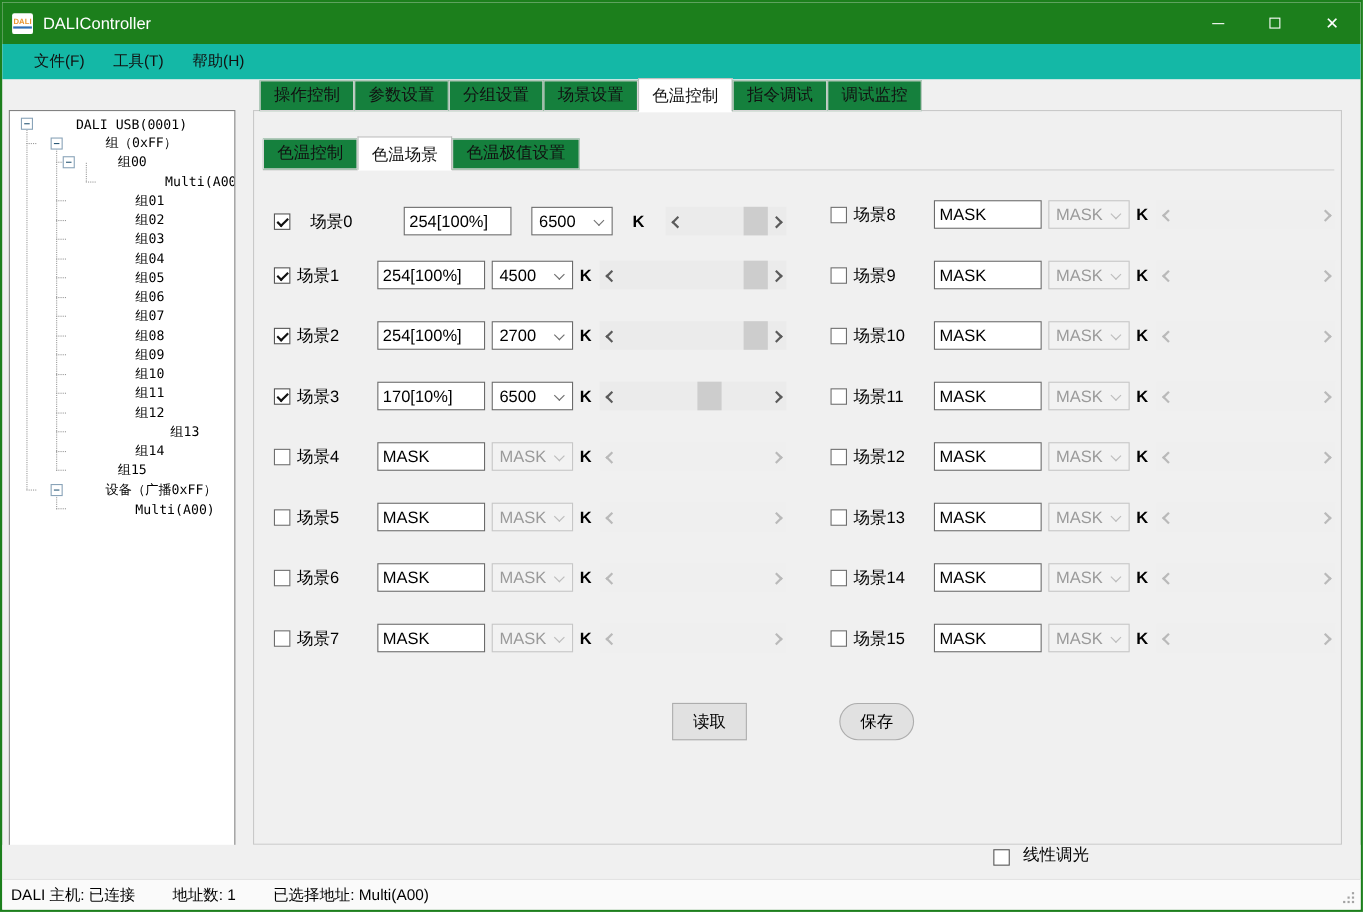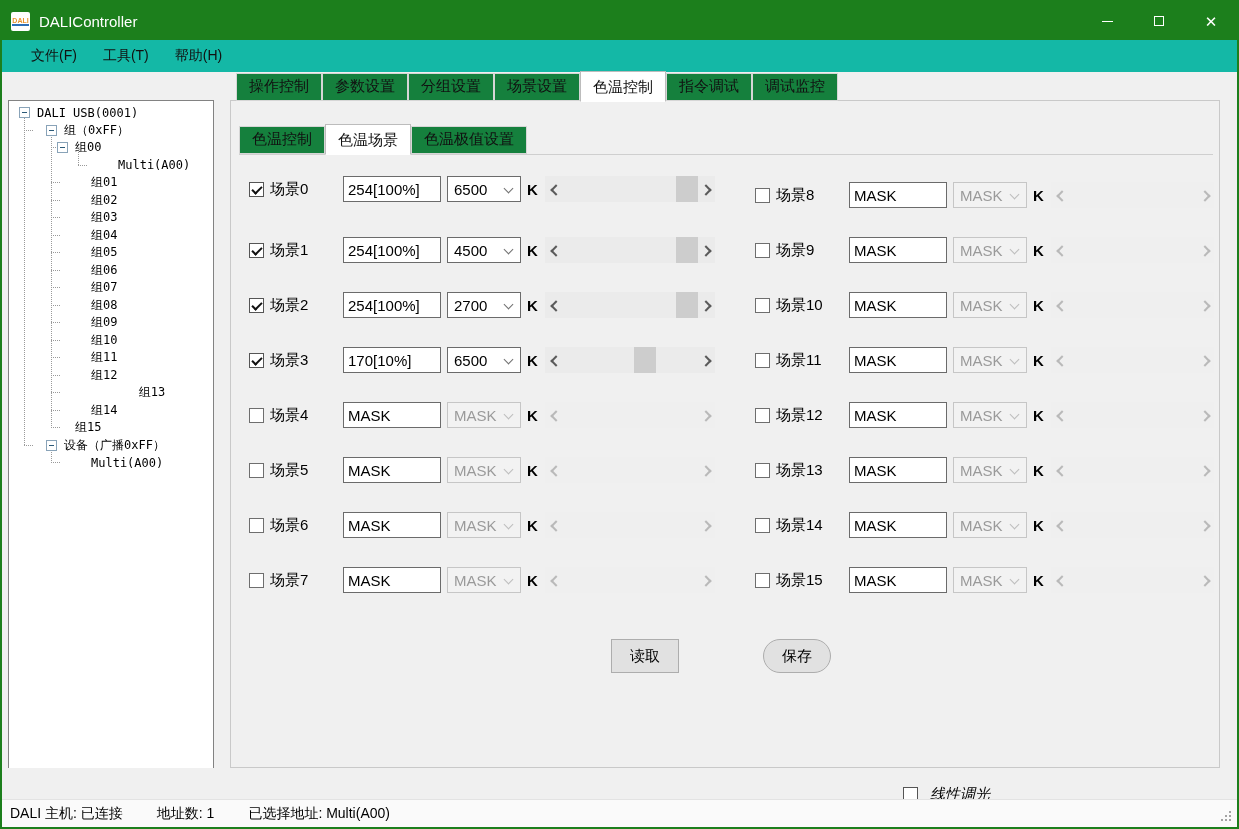--- a/index.html
+++ b/index.html
@@ -23,21 +23,21 @@
 
   
   .menubar { position:absolute; left:0; top:38px; right:0; height:32px; background:#14b8a6;
              display:flex; align-items:center; padding-left:16px; }
   .menu-item { font-size:14px; color:#111; padding:6px 13px; }
 
   
   .tree { position:absolute; left:6px; top:98px; width:206px; height:680px; background:#fff;
           border:1px solid #828282; font-family:"DejaVu Sans Mono", monospace; font-size:12px;
           color:#000; overflow:hidden; padding-top:3px; }
-  .tree-row { position:relative; height:17.5px; display:flex; align-items:center; white-space:nowrap; }
+  .tree-row { position:relative; height:17.5px; display:flex; align-items:center; white-space:nowrap;gap:32px; }
   .tree-row .tlabel { letter-spacing:0; }
   .ebox { position:relative; width:11px; height:11px; border:1px solid #89a3b8; background:#fff;
           margin-right:7px; flex:none; }
   .ebox::after { content:""; position:absolute; left:2px; top:4px; width:5px; height:1px; background:#2c5a78; }
   .espace { width:18px; flex:none; }
   .guide { position:absolute; width:0; border-left:1px dotted #9a9a9a; }
   .stub  { position:absolute; top:8px; width:9px; border-top:1px dotted #9a9a9a; }
 
   
   .tabs-area { position:absolute; left:228px; top:71px; width:990px; height:695px; }
@@ -81,21 +81,21 @@
   .sthumb { position:absolute; top:0; width:22px; height:26px; background:#cdcdcd; }
   .hscroll.disabled { background:#efefef; }
   .hscroll.disabled .sarrow::after { border-color:#b9b9b9; }
 
   
   .btn { position:absolute; width:68px; height:34px; background:#e1e1e1; border:1px solid #adadad;
          font-size:15px; color:#000; font-family:"Liberation Sans", sans-serif; }
 
   
   .footer-strip { position:absolute; left:0; right:0; top:766px; height:31px; background:#f0f0f0; }
-  .footer-check { position:absolute; left:901px; top:17px; display:flex; align-items:center;font-style:italic; }
+  .footer-check { position:absolute; left:901px; top:0; display:flex; align-items:flex-end; }
   .footer-check .label { font-size:15px; color:#000; margin-left:6px; }
   .statusbar { position:absolute; left:0; right:0; top:797px; height:28px; background:#fafafa;
                border-top:1px solid #e3e3e3; display:flex; align-items:center; padding-left:8px;
                font-size:14px; color:#000; }
   .statusbar span { margin-right:34px; }
   .grip { position:absolute; right:6px; bottom:6px; width:2px; height:2px; background:#a3a3a3;
           box-shadow:0 -4px #a3a3a3, 0 -8px #a3a3a3, -4px 0 #a3a3a3, -8px 0 #a3a3a3, -4px -4px #a3a3a3; }
 </style>
 </head>
 <body>
@@ -249,21 +249,21 @@
       </div>
     <div class="tabpage">
       <div class="sub-strip">
           <div class="tab">色温控制</div>
           <div class="tab selected">色温场景</div>
           <div class="tab">色温极值设置</div>
         </div>
       <div class="subpage">
         <button class="btn" style="left:372px; top:484px;">读取</button>
         <button class="btn" style="left:524px; top:484px;border-radius:17px;">保存</button>
-      <div class="scene-row" style="top: 20px; left: 10px; width: 466px;">
+      <div class="scene-row" style="top: 32px; left: 10px; width: 466px; gap: 12px;">
             <span class="checkbox checked"></span>
             <span class="scene-label">场景0</span>
             <input class="scene-input" value="254[100%]" style="">
             <div class="combo">
               <span class="combo-text">6500</span>
               <i class="chev"></i>
             </div>
             <span class="unit">K</span>
             <div class="hscroll">
               <span class="sarrow left"></span>

